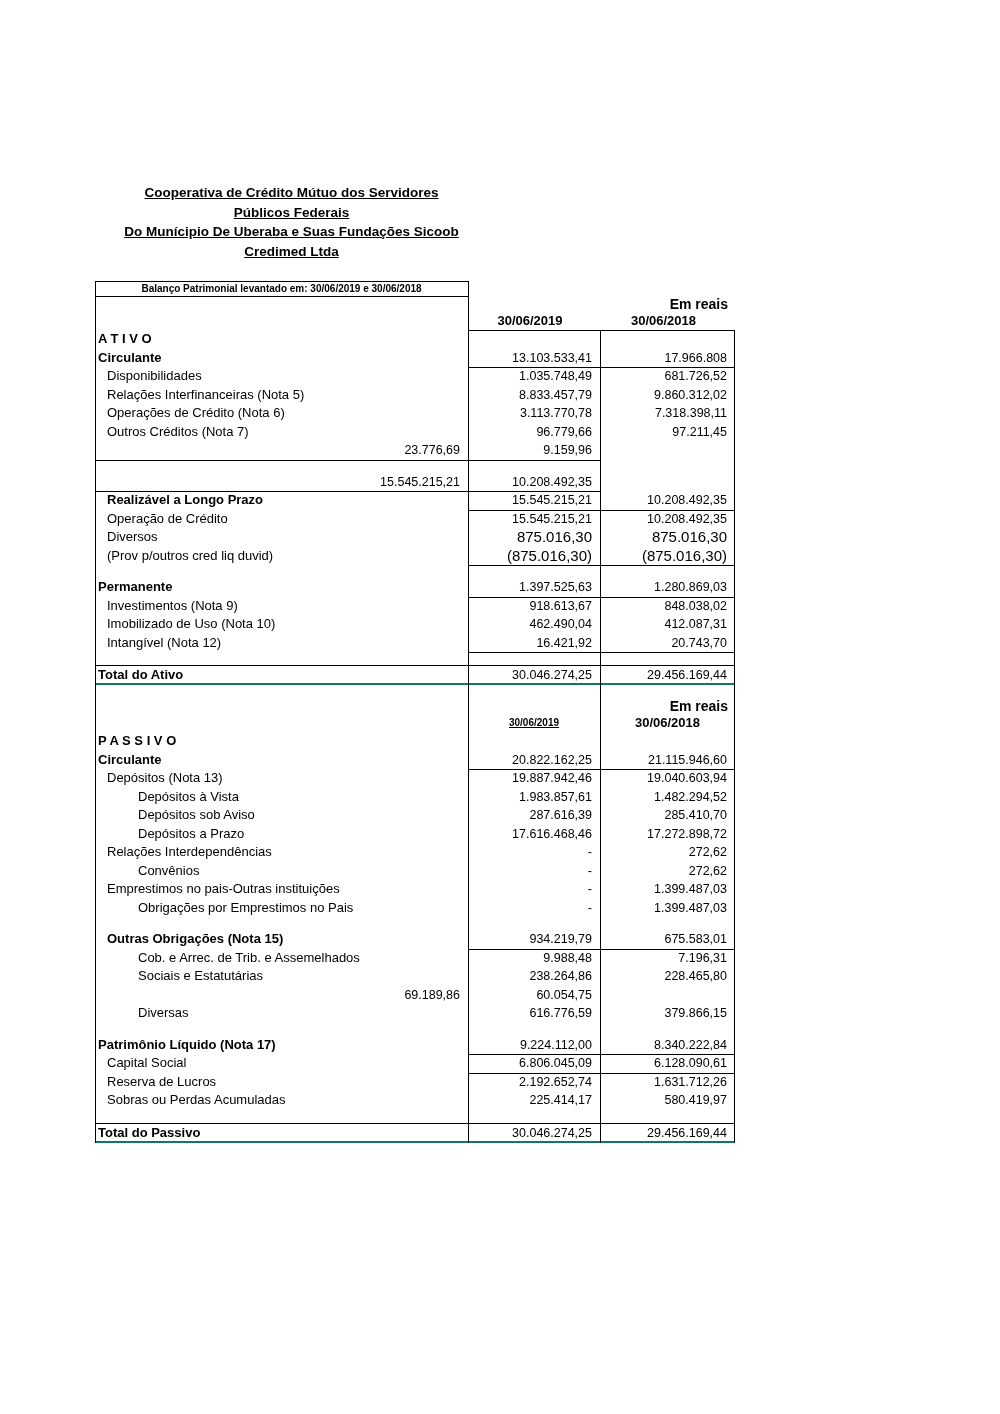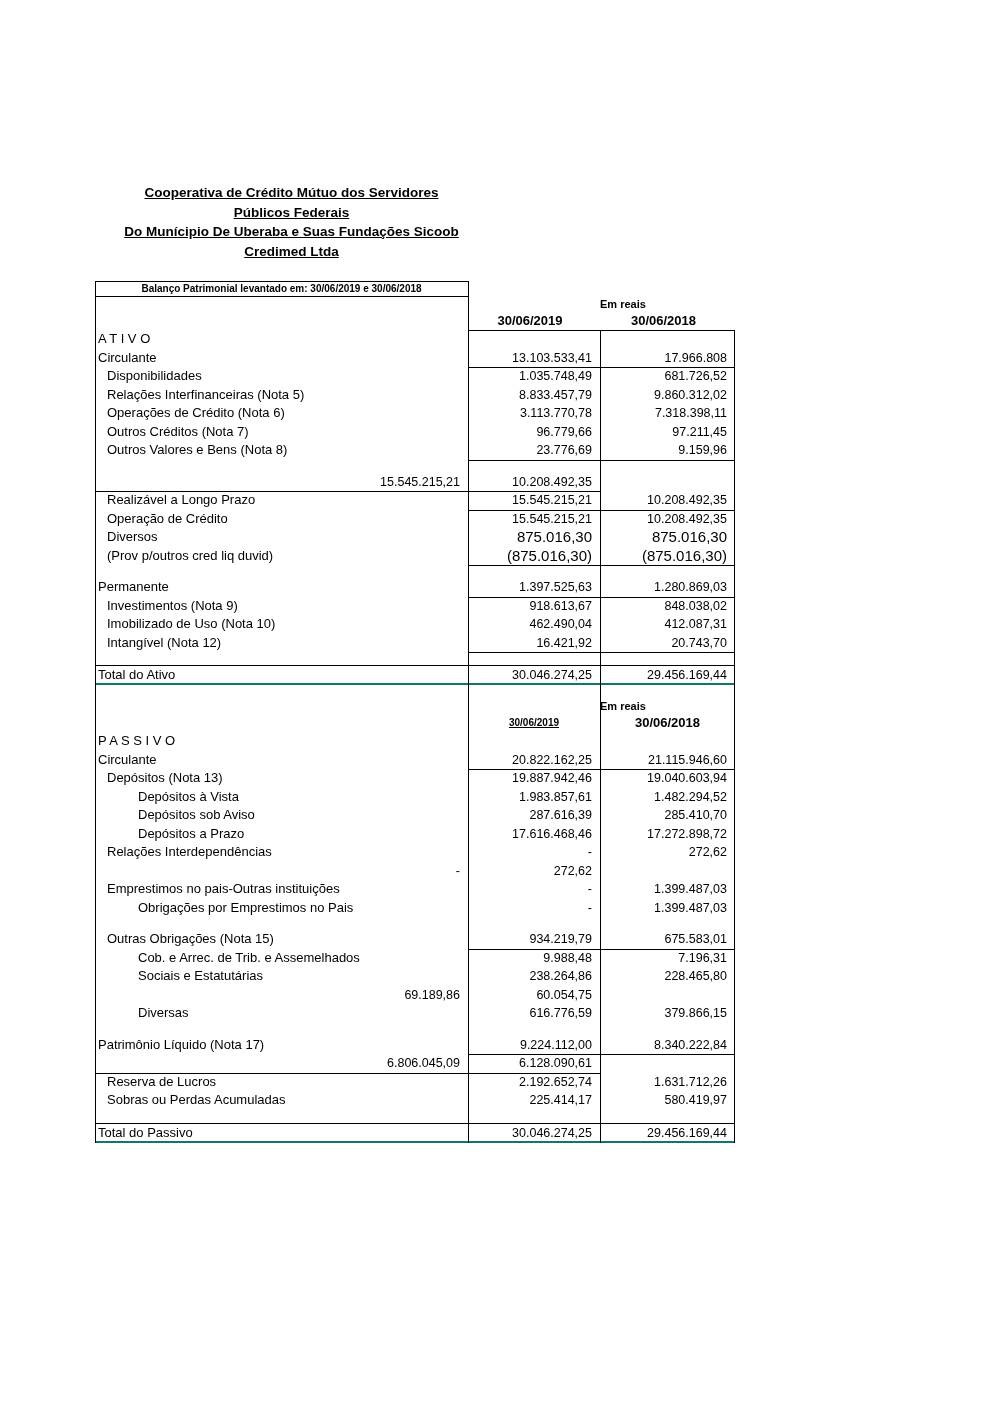--- a/index.html
+++ b/index.html
@@ -6,35 +6,35 @@
   html,body{background:#fff}
   body{width:1000px;height:1414px;position:relative;font-family:"Liberation Sans",sans-serif;color:#000;overflow:hidden}
   .titles{position:absolute;left:105px;top:183px;width:373px;text-align:center;font-weight:bold;font-size:13.5px;line-height:19.5px}
   .titles div{text-decoration:underline}
   .table{position:absolute;left:95px;top:281px;width:640px}
   .vline{position:absolute;top:0;bottom:0;width:1px;background:#000}
   .vline.vpart{top:49px}
   .trow{display:grid;grid-template-columns:373px 132px 135px;height:18.5px}
   .c{white-space:nowrap;line-height:18.5px}
   .lbl{font-size:13px;padding-left:3px}
-  .lbl.b{font-weight:normal}
+  .lbl.b{font-weight:bold}
   .lbl.i1{padding-left:12px}
   .lbl.i2{padding-left:43px}
   .val{font-size:12.5px;text-align:right;padding-right:8px}
   .val.b{font-weight:normal}
   .val.sm{font-size:15px}
   .trow.ul .val{border-bottom:1px solid #000}
   .trow.total{border-top:1px solid #000;border-bottom:2px solid #0f766e;height:20px}
   .trow.total .c{line-height:18px}
   .trow.sp{height:13px}
   .trow.sp2{height:14px}
   .hb{height:16px}
   .banner{border-top:1px solid #000;border-bottom:1px solid #000;font-size:10px;font-weight:bold;text-align:center;line-height:14px;height:16px}
   .emrow{height:15px}
-  .emreais{font-size:11px;font-weight:bold;padding-right:7px;line-height:15px}
+  .emreais{font-size:14px;font-weight:bold;text-align:right;padding-right:7px;line-height:15px}
   .daterow{height:18px}
   .dc{font-size:13px;font-weight:bold;text-align:center;line-height:18px}
   .dc2{font-size:10px;font-weight:bold;text-align:center;text-decoration:underline;line-height:18px}
 </style>
 </head>
 <body>
 
 <div class="titles">
   <div>Cooperativa de Crédito Mútuo dos Servidores</div>
   <div>Públicos Federais</div>
@@ -89,21 +89,20 @@
         <div class="c lbl i1">Operações de Crédito (Nota 6)</div>
         <div class="c val">3.113.770,78</div>
         <div class="c val">7.318.398,11</div>
       </div>
       <div class="trow">
         <div class="c lbl i1">Outros Créditos (Nota 7)</div>
         <div class="c val">96.779,66</div>
         <div class="c val">97.211,45</div>
       </div>
       <div class="trow ul">
-        <div class="c lbl i1">Outros Valores e Bens (Nota 8)</div>
         <div class="c val">23.776,69</div>
         <div class="c val">9.159,96</div>
       </div>
       <div class="trow sp">
         <div class="c lbl"></div>
         <div class="c val"></div>
         <div class="c val"></div>
       </div>
       <div class="trow ul">
         <div class="c val b">15.545.215,21</div>
@@ -208,20 +207,21 @@
         <div class="c lbl i2">Depósitos a Prazo</div>
         <div class="c val">17.616.468,46</div>
         <div class="c val">17.272.898,72</div>
       </div>
       <div class="trow">
         <div class="c lbl i1">Relações Interdependências</div>
         <div class="c val">-</div>
         <div class="c val b">272,62</div>
       </div>
       <div class="trow">
+        <div class="c lbl i2">Convênios</div>
         <div class="c val">-</div>
         <div class="c val">272,62</div>
       </div>
       <div class="trow">
         <div class="c lbl i1">Emprestimos no pais-Outras instituições</div>
         <div class="c val">-</div>
         <div class="c val b">1.399.487,03</div>
       </div>
       <div class="trow">
         <div class="c lbl i2">Obrigações por Emprestimos no Pais</div>
@@ -261,20 +261,21 @@
         <div class="c lbl"></div>
         <div class="c val"></div>
         <div class="c val"></div>
       </div>
       <div class="trow ul">
         <div class="c lbl b">Patrimônio Líquido (Nota 17)</div>
         <div class="c val b">9.224.112,00</div>
         <div class="c val b">8.340.222,84</div>
       </div>
       <div class="trow ul">
+        <div class="c lbl i1">Capital Social</div>
         <div class="c val">6.806.045,09</div>
         <div class="c val">6.128.090,61</div>
       </div>
       <div class="trow">
         <div class="c lbl i1">Reserva de Lucros</div>
         <div class="c val">2.192.652,74</div>
         <div class="c val">1.631.712,26</div>
       </div>
       <div class="trow">
         <div class="c lbl i1">Sobras ou Perdas Acumuladas</div>

